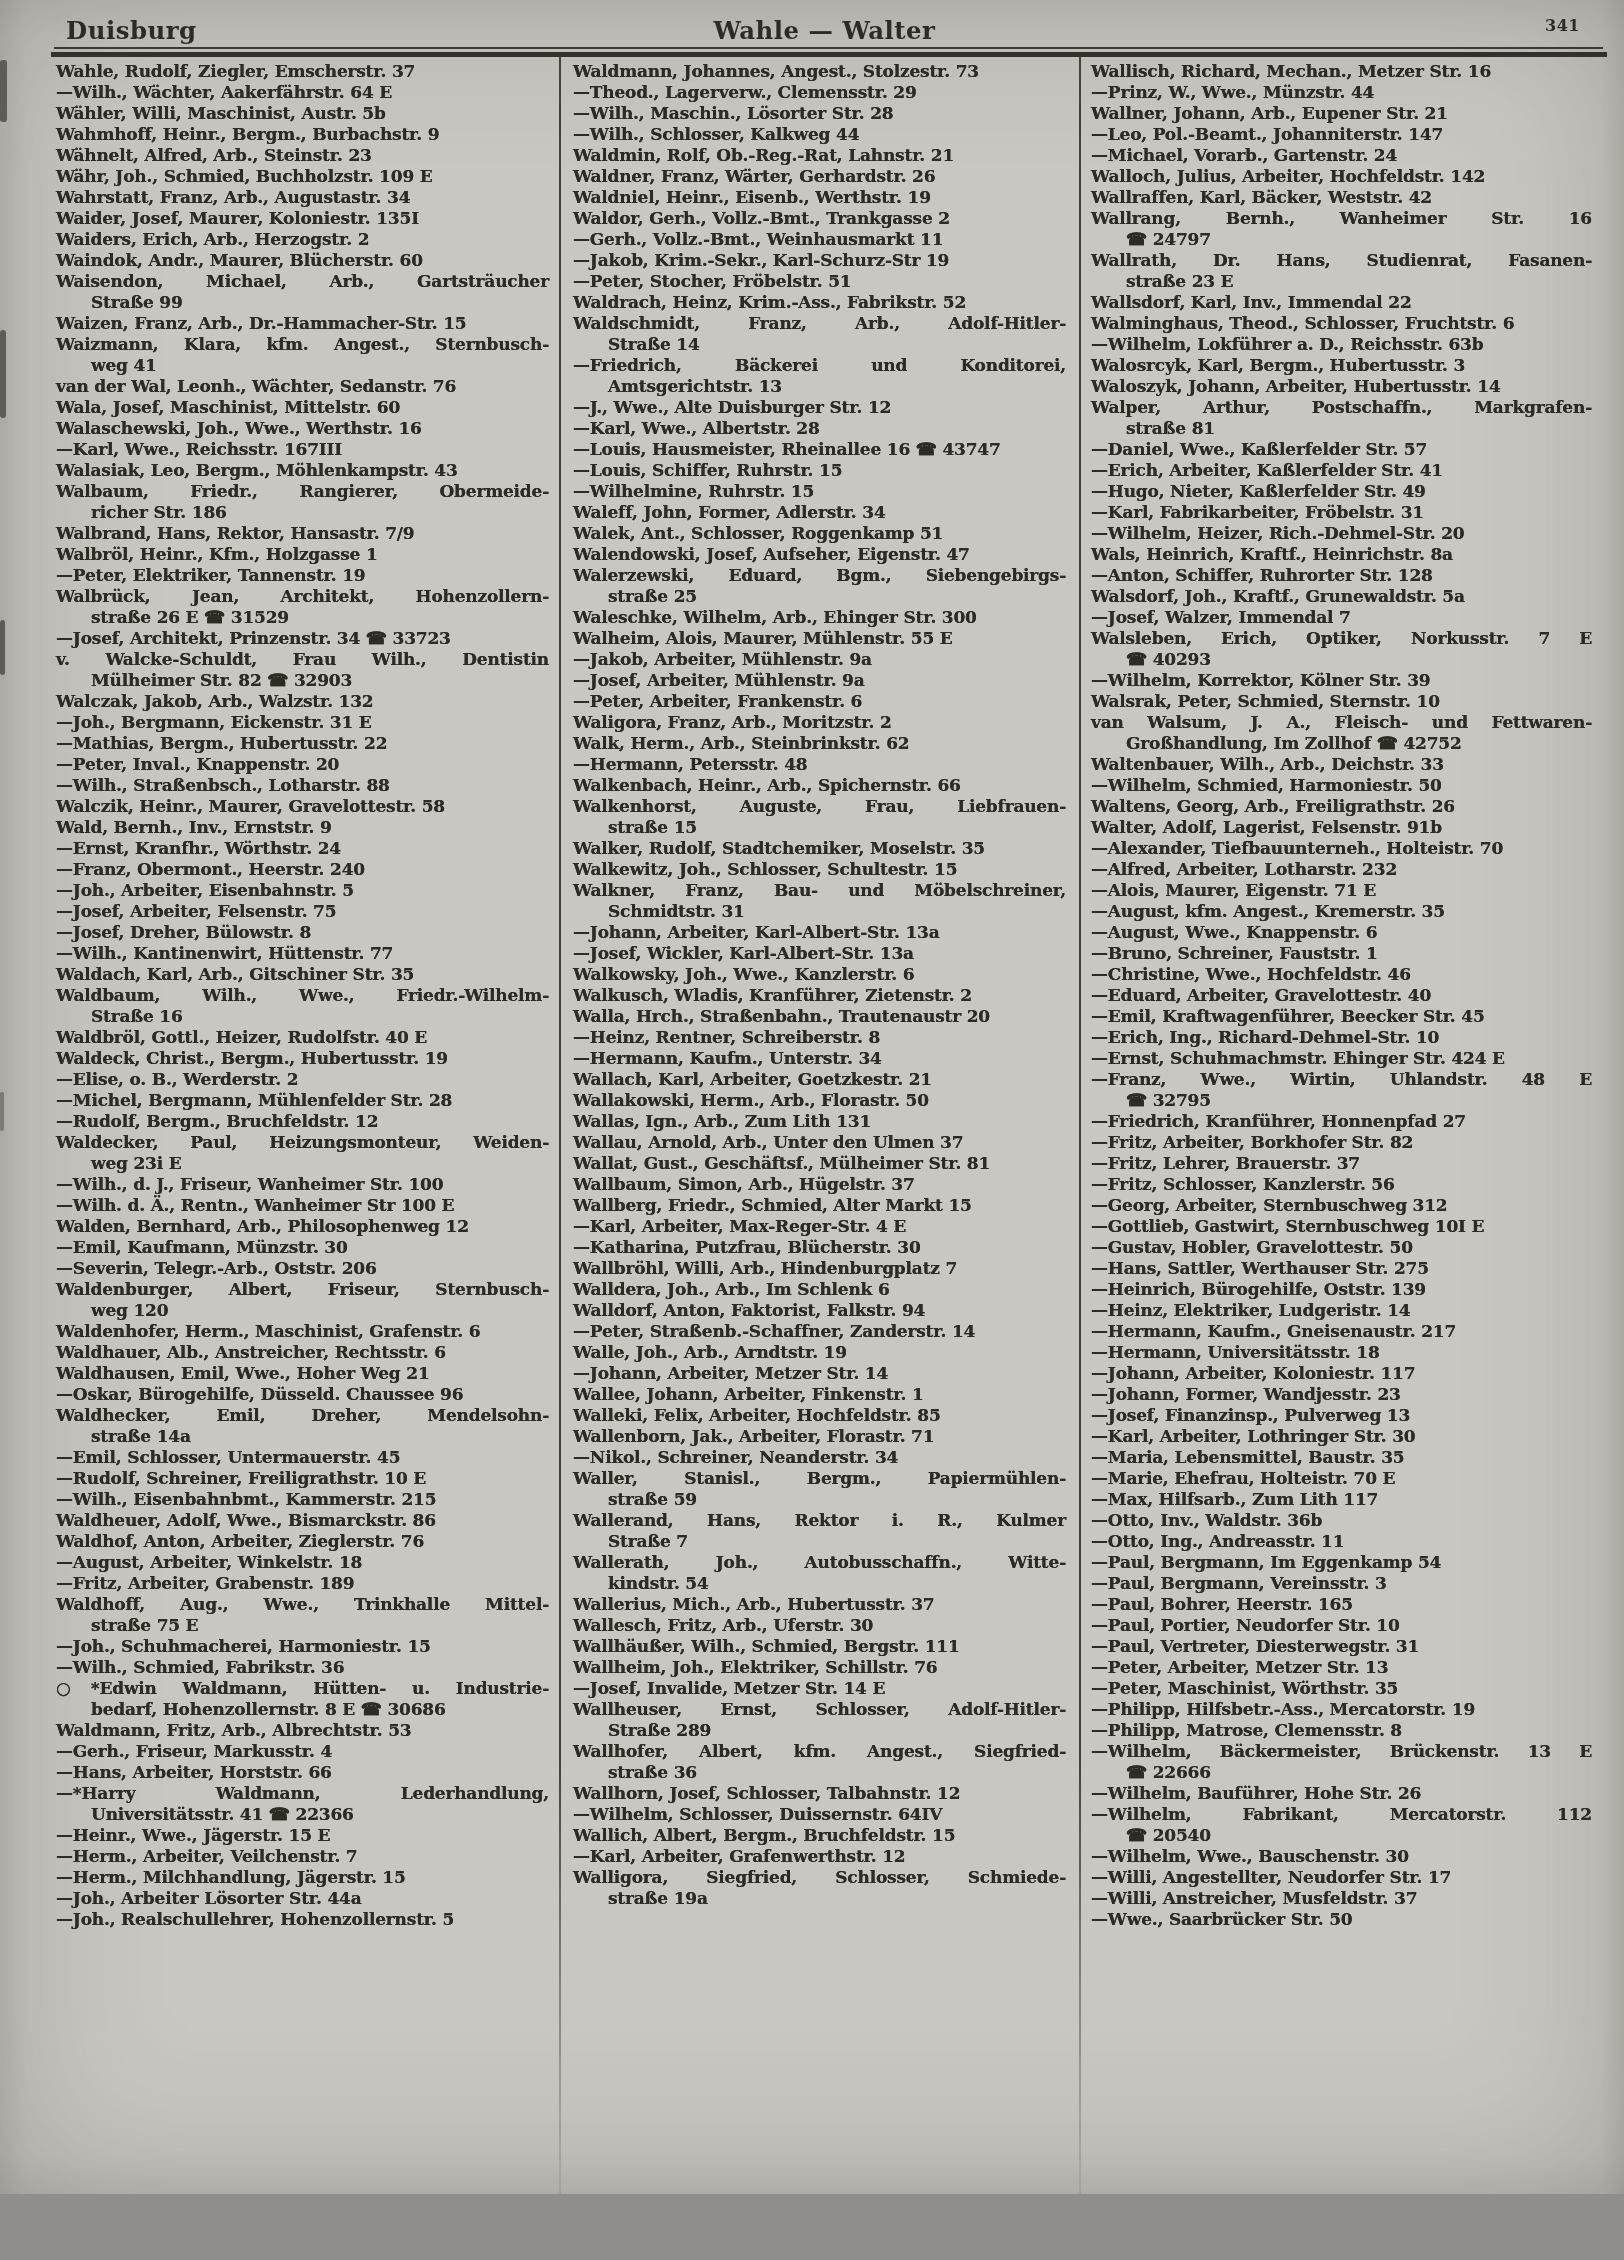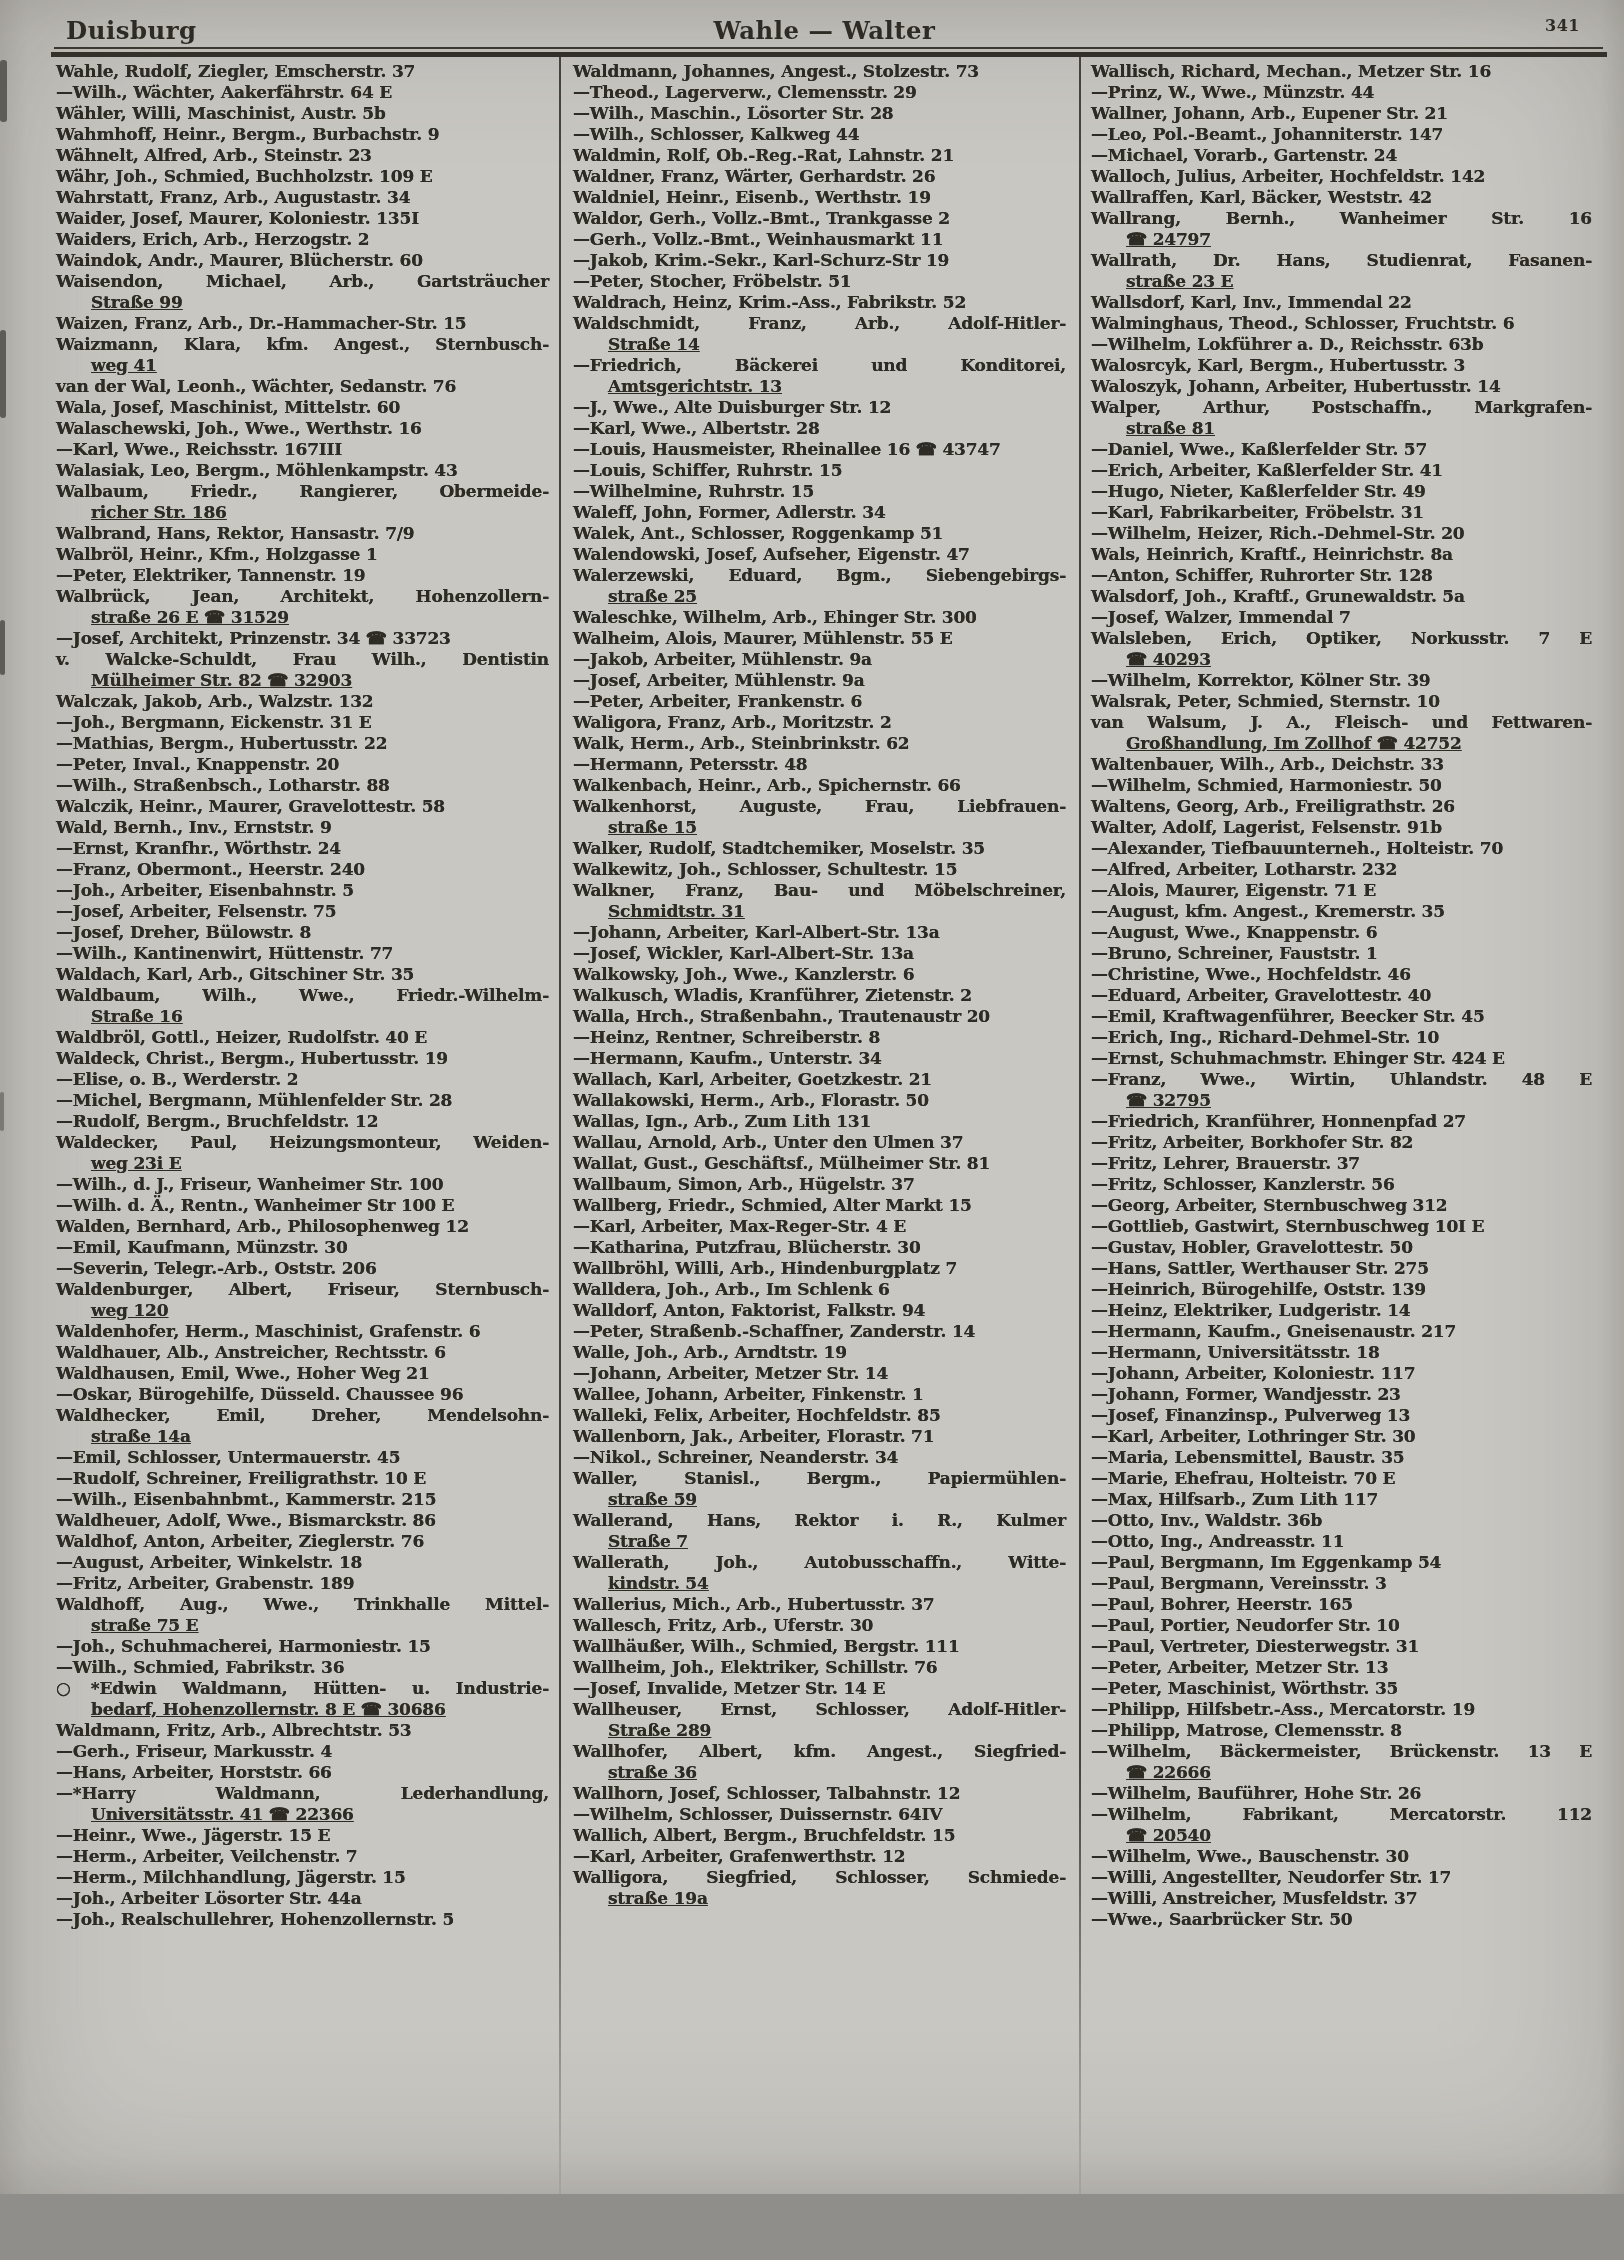--- a/index.html
+++ b/index.html
@@ -27,21 +27,21 @@
   .vrule-2{left:1079px;}
   .col{position:absolute;top:61px;}
   .col-1{left:56px;width:493px;}
   .col-2{left:573px;width:493px;}
   .col-3{left:1091px;width:501px;}
   .line{
     font-weight:bold;font-size:17px;line-height:21px;
     letter-spacing:-0.2px;white-space:normal;
     text-shadow:0 0 0.5px rgba(45,43,36,0.9);
   }
-  .line.cont{padding-left:35px;text-decoration:underline;}
+  .line.cont{padding-left:35px;}
   .line.jfull{text-align:justify;text-align-last:justify;}
   .artifact{position:absolute;background:#4a4843;border-radius:2.9px;opacity:0.8;}
   .a1{left:0;top:60px;width:6.8px;height:62px;}
   .a2{left:0;top:330px;width:5.9px;height:88px;}
   .a3{left:0;top:620px;width:4.9px;height:55px;}
   .a4{left:0;top:1092px;width:3.9px;height:39px;opacity:0.5;}
 </style>
 </head>
 <body>
 

